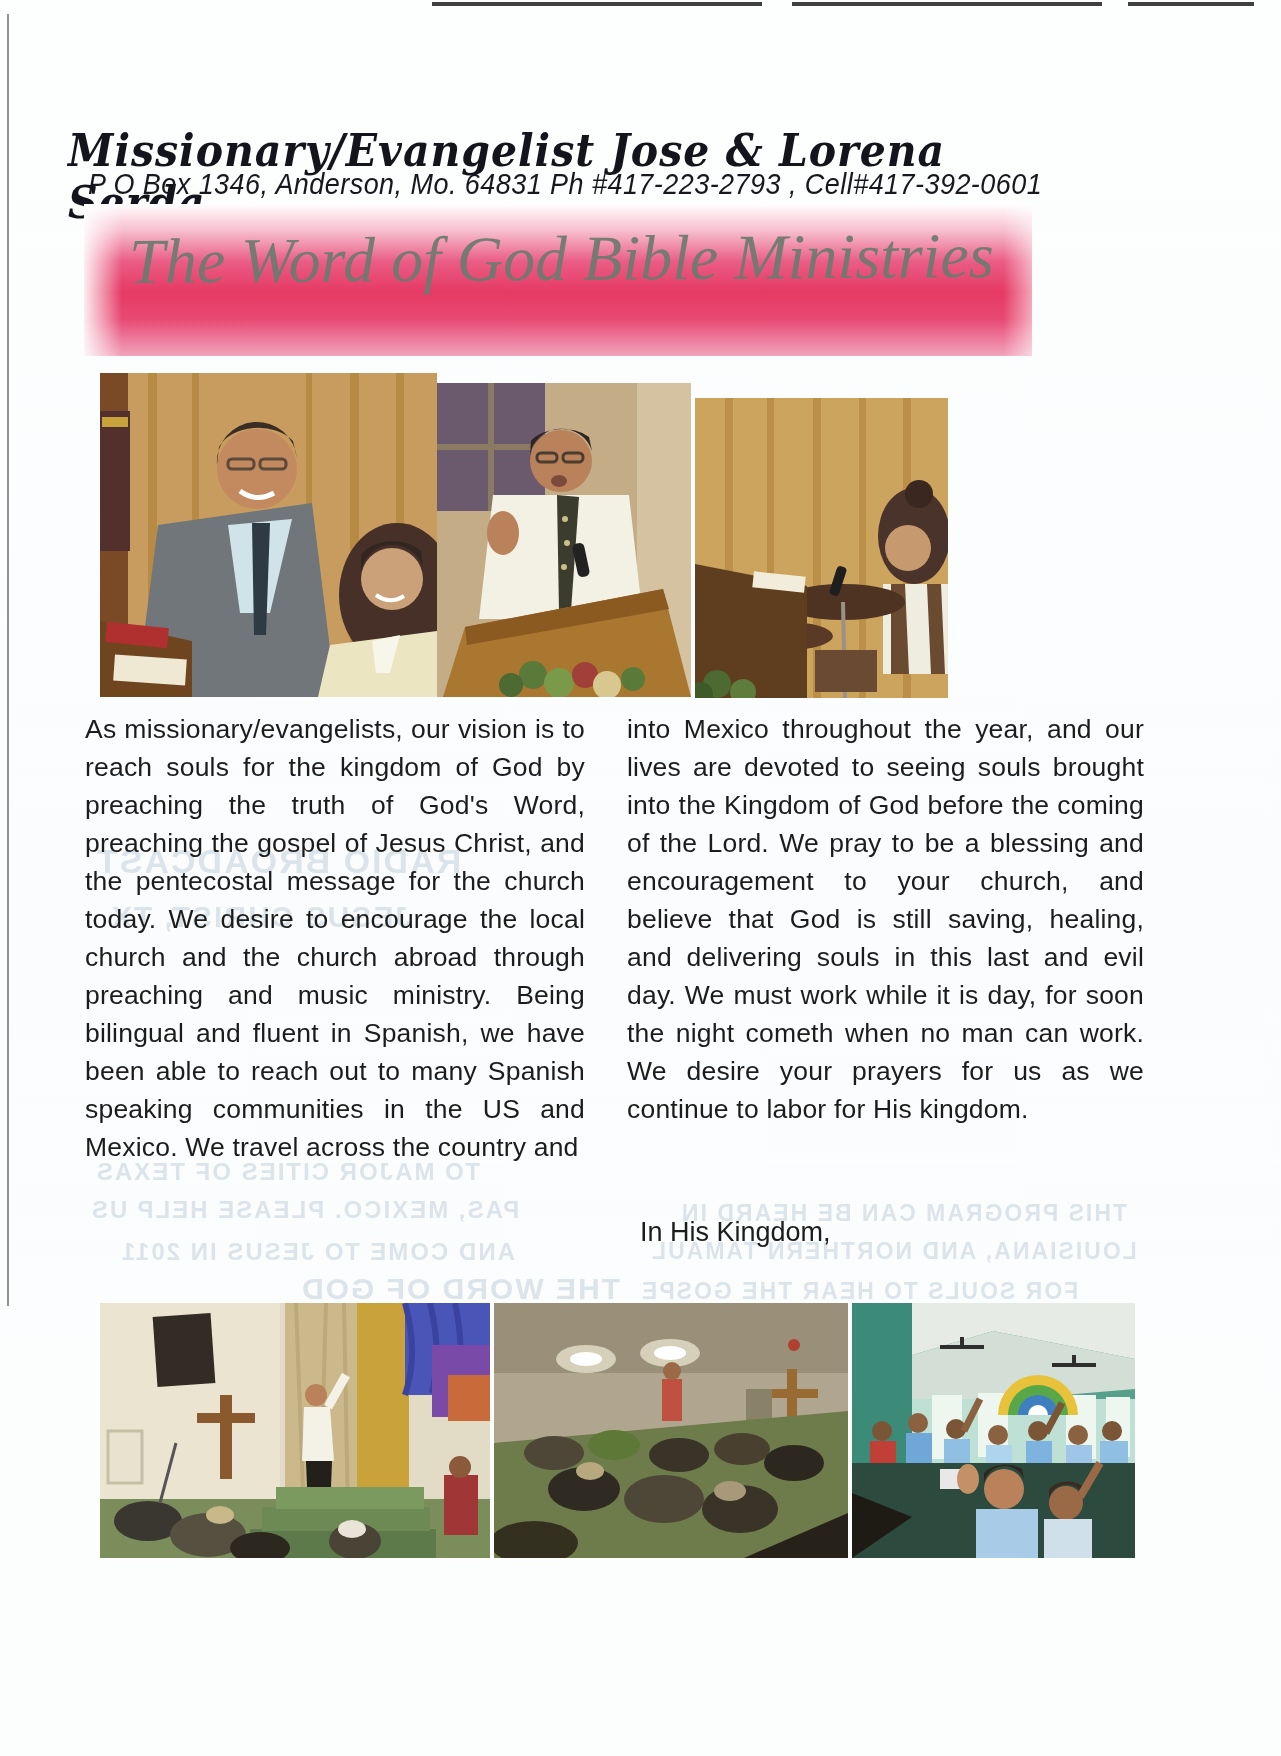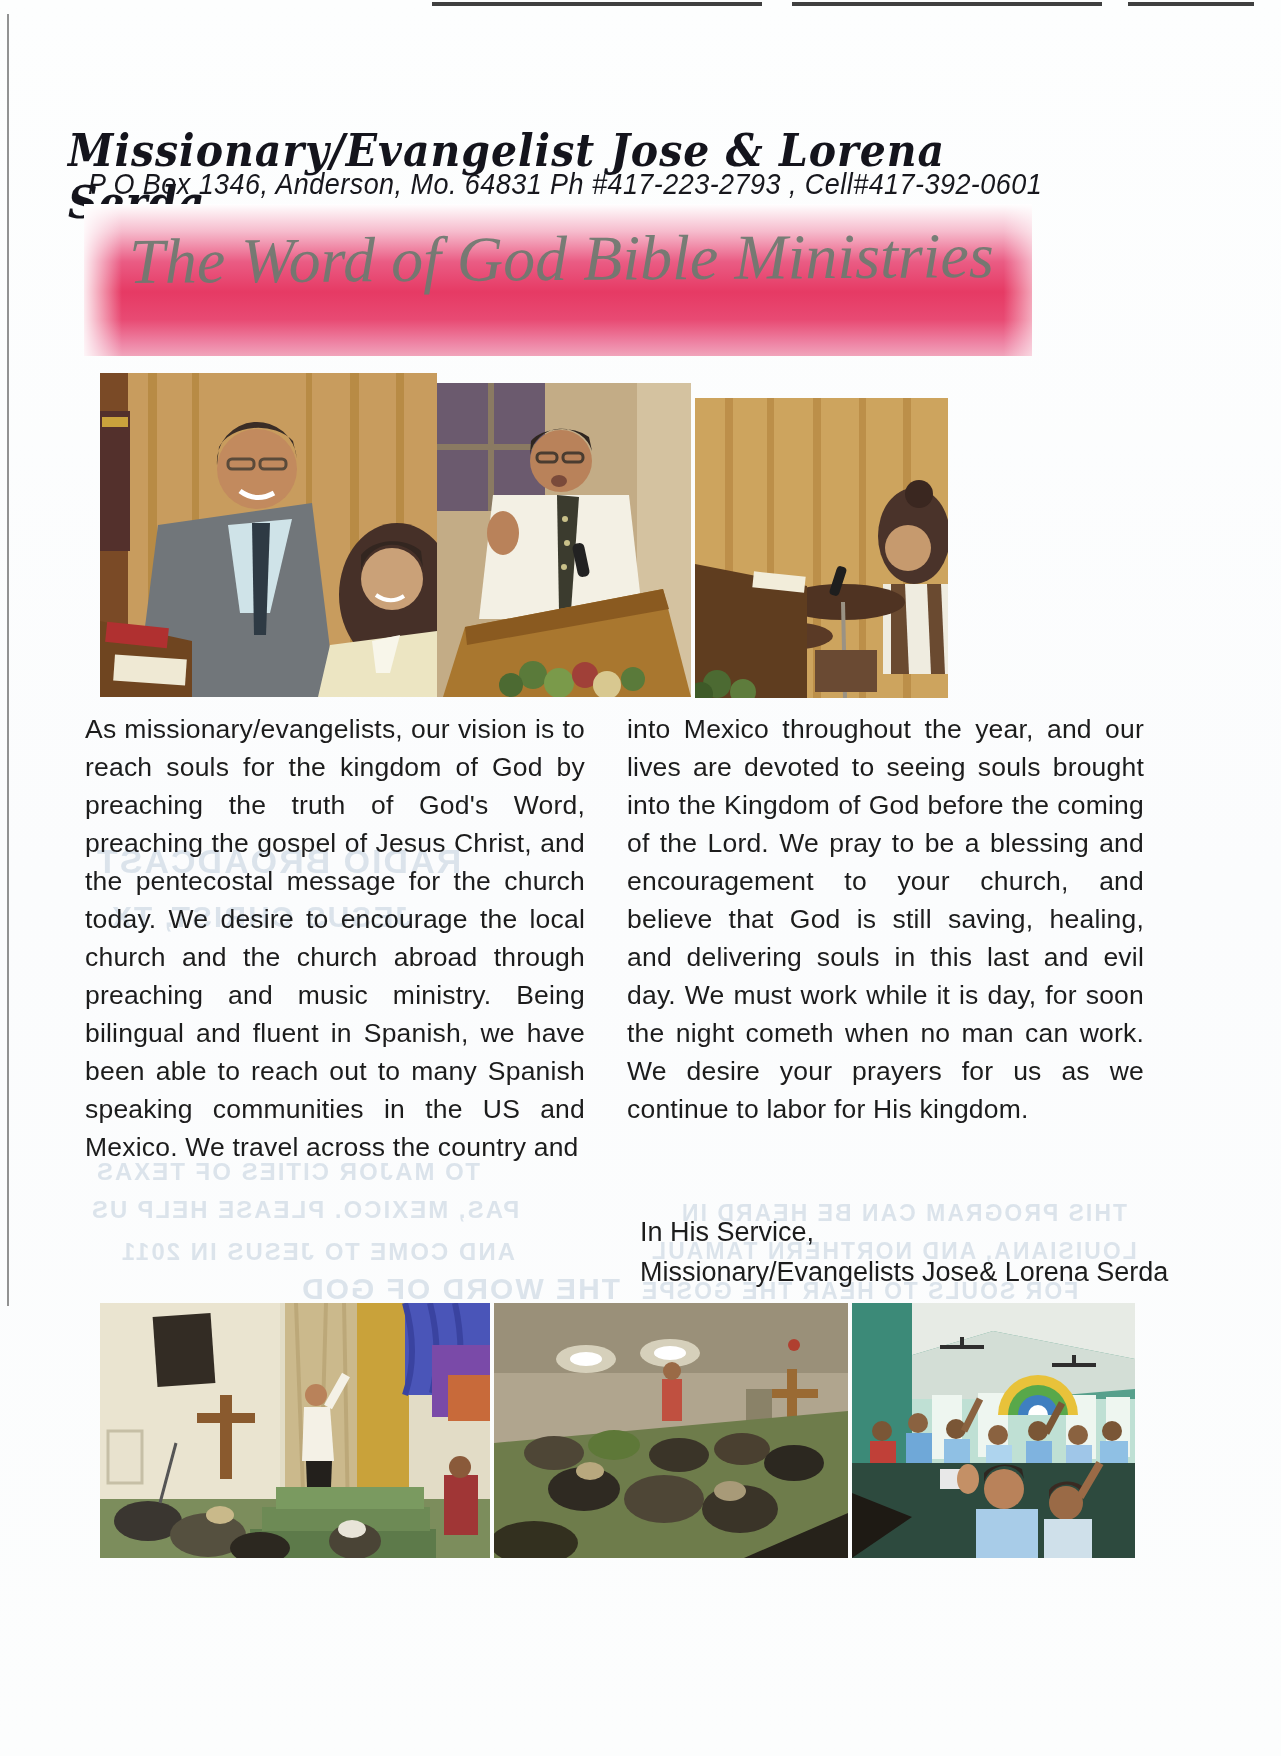--- a/index.html
+++ b/index.html
@@ -198,22 +198,21 @@
           <circle cx="6" cy="296" r="12" fill="#3e5a28"></circle>
         </g>
     </svg>
   </div>
 
 
   <p class="col left">As missionary/evangelists, our vision is to reach souls for the kingdom of God by preaching the truth of God's Word, preaching the gospel of Jesus Christ, and the pentecostal message for the church today. We desire to encourage the local church and the church abroad through preaching and music ministry. Being bilingual and fluent in Spanish, we have been able to reach out to many Spanish speaking communities in the US and Mexico. We travel across the country and</p>
   <p class="col right">into Mexico throughout the year, and our lives are devoted to seeing souls brought into the Kingdom of God before the coming of the Lord. We pray to be a blessing and encouragement to your church, and believe that God is still saving, healing, and delivering souls in this last and evil day. We must work while it is day, for soon the night cometh when no man can work. We desire your prayers for us as we continue to labor for His kingdom.</p>
 
   <div class="signoff">
-    <div>In His Service,</div>
-    <div>Missionary/Evangelists Jose&amp; Lorena Serda</div>
+    <div>In His Kingdom,</div>
   </div>
 
   <div class="photo" style="left:100px;top:1303px;width:390px;height:255px;">
     <svg viewBox="0 0 390 255" preserveAspectRatio="none">
       <rect width="390" height="255" fill="#e2dcc6"></rect>
       <rect x="0" y="0" width="180" height="200" fill="#eae4d0"></rect>
       <rect x="55" y="12" width="58" height="70" fill="#332c24" transform="rotate(-4 84 47)"></rect>
       <rect x="120" y="92" width="12" height="84" fill="#8a5a2e"></rect>
       <rect x="97" y="110" width="58" height="10" fill="#8a5a2e"></rect>
       <rect x="8" y="128" width="34" height="52" fill="#e8e2ce" stroke="#c6bfa6" stroke-width="3"></rect>

